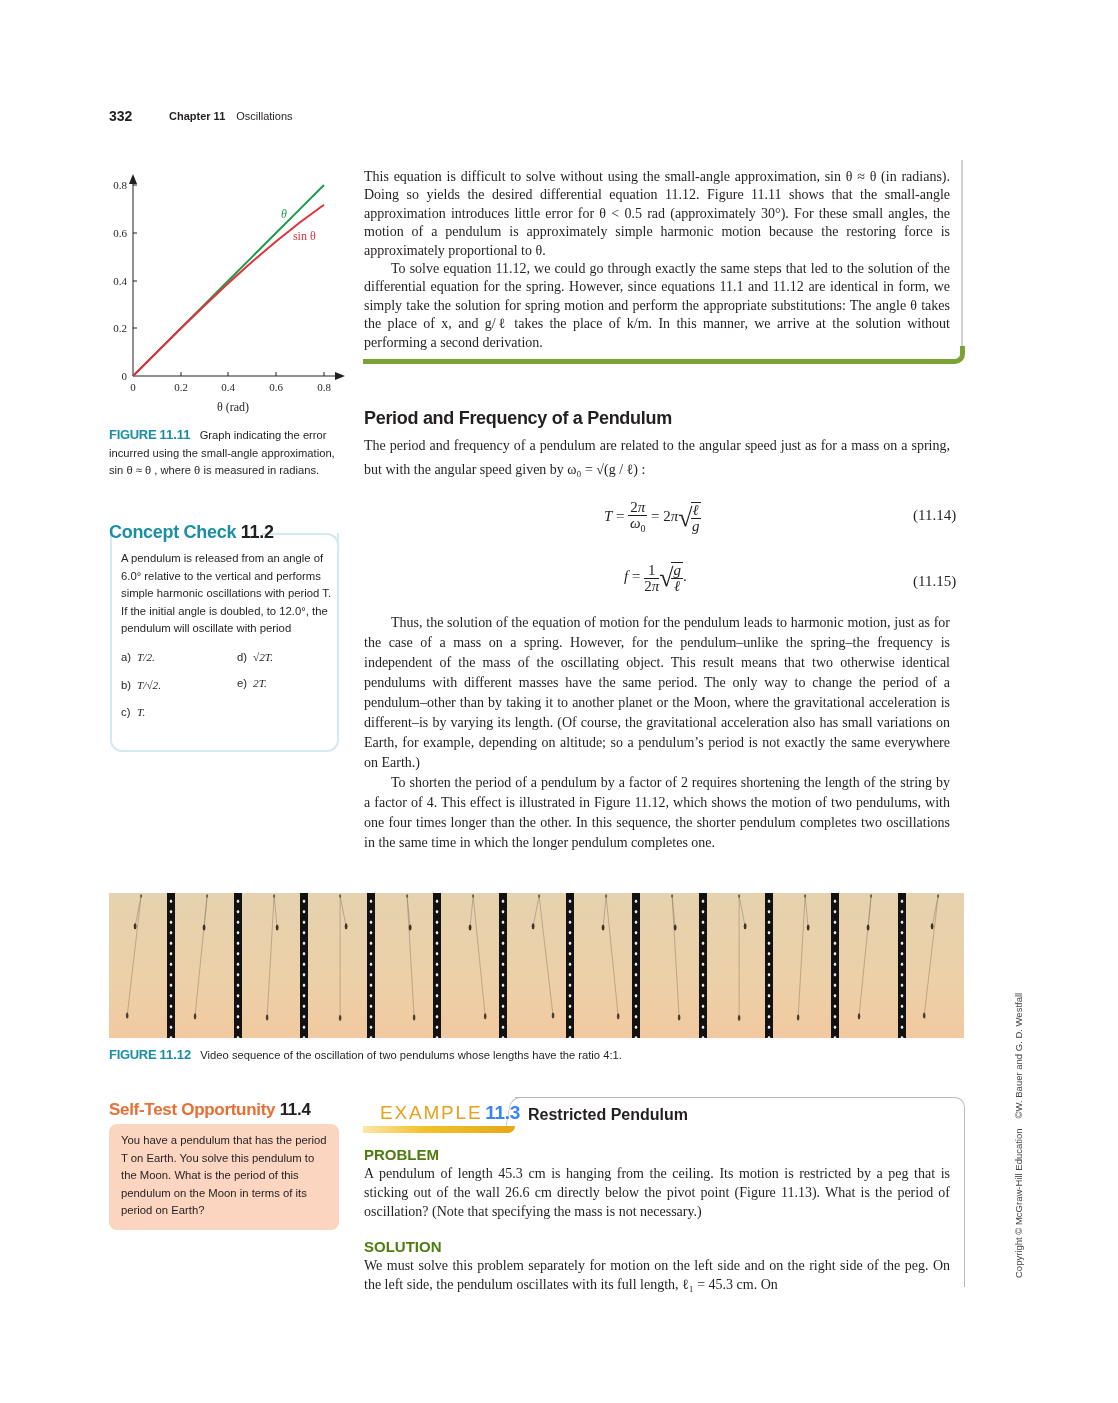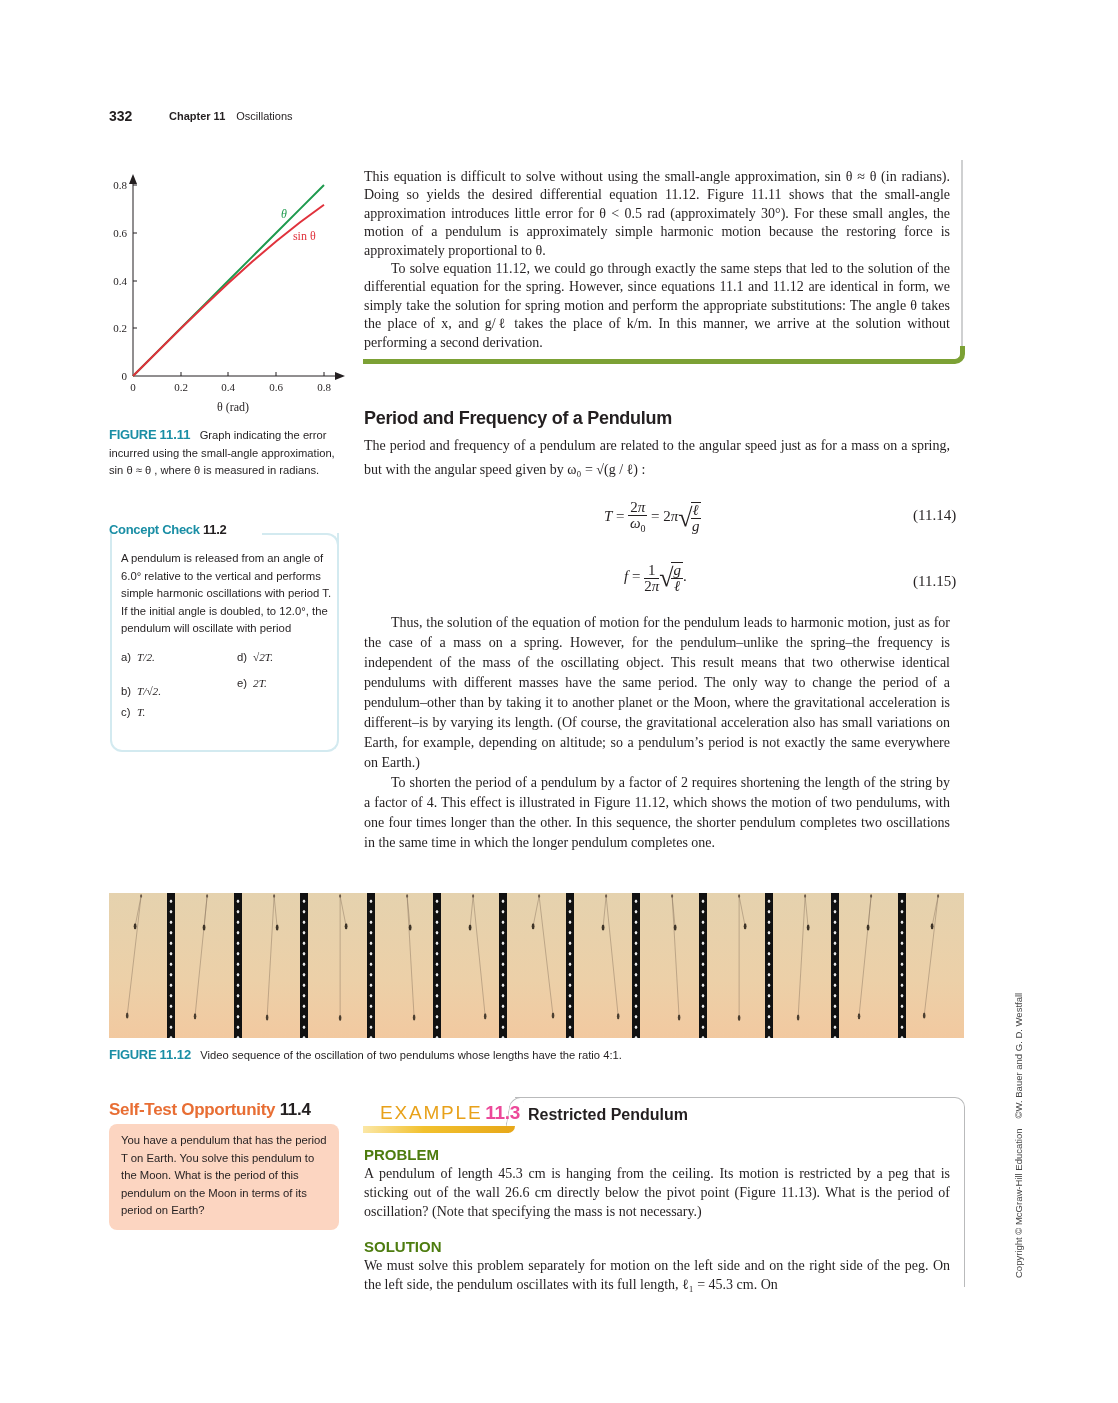--- a/index.html
+++ b/index.html
@@ -16,21 +16,21 @@
   #chart { left: 105px; top: 160px; width: 250px; height: 260px; }
   #chart text { font-family: "Liberation Serif", serif; }
 
   
   .fig-caption { font-family: "Liberation Sans", sans-serif; font-size: 11.2px; line-height: 17.5px; color: #231f20; }
   .fig-label { color: #1a8ea5; font-weight: bold; font-size: 13px; letter-spacing: -0.3px; }
   .fig-num { color: #1a8ea5; font-weight: bold; font-size: 13px; margin-right: 6px; }
   #fig1111-caption { left: 109px; top: 426px; width: 232px; }
 
   
-  #concept-title { left: 109px; top: 522px; font-family: "Liberation Sans", sans-serif; font-size: 13px; font-weight: bold; color: #1a8ea5; letter-spacing: -0.3px; }
+  #concept-title { left: 109px; top: 522px; font-family: "Liberation Sans", sans-serif; font-size: 18px; font-weight: bold; color: #1a8ea5; letter-spacing: -0.3px; }
   #concept-title .num { color: #231f20; }
   #concept-box { left: 110px; top: 533px; width: 229px; height: 219px; border: 2px solid #d3eaf0; border-top: none; border-radius: 0 0 12px 12px; }
   #concept-topline { left: 262px; top: 533px; width: 77px; height: 14px; border-top: 2px solid #d3eaf0; border-right: 2px solid #d3eaf0; border-radius: 0 12px 0 0; }
   #concept-body { left: 121px; top: 550px; width: 212px; font-family: "Liberation Sans", sans-serif; font-size: 11.3px; line-height: 17.6px; }
   .opt { position: absolute; font-family: "Liberation Sans", sans-serif; font-size: 11.3px; }
   .opt .lbl { display: inline-block; width: 16px; }
   .opt i { font-family: "Liberation Serif", serif; font-style: italic; }
 
   
   .body-text { font-size: 14px; line-height: 18.4px; text-align: justify; color: #231f20; }
@@ -65,21 +65,21 @@
   
   #selftest-title { left: 109px; top: 1100px; font-family: "Liberation Sans", sans-serif; font-size: 17px; font-weight: bold; color: #e86e34; letter-spacing: -0.3px; }
   #selftest-title .num { color: #231f20; }
   #selftest-box { left: 109px; top: 1124px; width: 230px; height: 106px; background: #fcd5c1; border-radius: 8px; }
   #selftest-body { left: 121px; top: 1132px; width: 210px; font-family: "Liberation Sans", sans-serif; font-size: 11.3px; line-height: 17.6px; }
 
   
   #example-frame { left: 515px; top: 1097px; width: 450px; height: 190px; border: 1.5px solid #b9babb; border-bottom: none; border-left: none; border-radius: 0 10px 0 0; }
   #example-slant { left: 508px; top: 1097px; width: 14px; height: 30px; border-left: 1.5px solid #b9babb; border-top: 1.5px solid #b9babb; border-radius: 10px 0 0 0; transform: skewX(-10deg); }
   #example-label { left: 380px; top: 1102px; font-family: "Liberation Sans", sans-serif; font-size: 19px; color: #e8a11a; letter-spacing: 1.8px; }
-  #example-label .num { color: #ec4899; font-weight: bold; letter-spacing: -0.3px; margin-left: 3px; }
+  #example-label .num { color: #3b82f6; font-weight: bold; letter-spacing: -0.3px; margin-left: 3px; }
   #example-underline { left: 363px; top: 1126px; width: 152px; height: 7px; background: linear-gradient(90deg, #fbe7a6, #f2c12e 40%, #e7a719); border-radius: 0 0 10px 0; }
   #example-title { left: 528px; top: 1106px; font-family: "Liberation Sans", sans-serif; font-weight: bold; font-size: 16px; }
   .sub-head { font-family: "Liberation Sans", sans-serif; font-weight: bold; font-size: 15px; color: #4d7c0f; }
   #problem-head { left: 364px; top: 1146px; }
   #problem-text { left: 364px; top: 1165px; width: 586px; line-height: 18.8px; }
   #solution-head { left: 364px; top: 1238px; }
   #solution-text { left: 364px; top: 1257px; width: 586px; line-height: 18.8px; }
 
   #copyright { left: 1013px; top: 1278px; transform-origin: 0 0; transform: rotate(-90deg); font-family: "Liberation Sans", sans-serif; font-size: 9.5px; color: #444; white-space: nowrap; }
   #copyright span + span { margin-left: 10px; }
@@ -138,21 +138,21 @@
 </div>
 
 <div class="abs" id="concept-box"></div>
 <div class="abs" id="concept-topline"></div>
 <div class="abs" id="concept-title">
   <span>Concept Check</span>
   <span class="num">11.2</span>
 </div>
 <div class="abs" id="concept-body">A pendulum is released from an angle of 6.0° relative to the vertical and performs simple harmonic oscillations with period T. If the initial angle is doubled, to 12.0°, the pendulum will oscillate with period</div>
 <div class="opt" style="left:121px; top:651px;"><span class="lbl">a)</span><i>T/2.</i></div>
-<div class="opt" style="left:121px; top:679px;margin-top:6px;"><span class="lbl">b)</span><i>T/√2.</i></div>
+<div class="opt" style="left:121px; top:679px;"><span class="lbl">b)</span><i>T/√2.</i></div>
 <div class="opt" style="left:121px; top:706px;"><span class="lbl">c)</span><i>T.</i></div>
 <div class="opt" style="left:237px; top:651px;"><span class="lbl">d)</span><i>√2T.</i></div>
 <div class="opt" style="left:237px; top:677px;"><span class="lbl">e)</span><i>2T.</i></div>
 
 <div class="abs" id="intro-border-right"></div>
 <div class="abs" id="intro-bottom"></div>
 <div class="abs body-text" id="intro-text">
   <p>This equation is difficult to solve without using the small-angle approximation, sin θ ≈ θ (in radians). Doing so yields the desired differential equation 11.12. Figure 11.11 shows that the small-angle approximation introduces little error for θ &lt; 0.5 rad (approximately 30°). For these small angles, the motion of a pendulum is approximately simple harmonic motion because the restoring force is approximately proportional to θ.</p>
   <p class="para-indent">To solve equation 11.12, we could go through exactly the same steps that led to the solution of the differential equation for the spring. However, since equations 11.1 and 11.12 are identical in form, we simply take the solution for spring motion and perform the appropriate substitutions: The angle θ takes the place of x, and g/ℓ takes the place of k/m. In this manner, we arrive at the solution without performing a second derivation.</p>
 </div>

